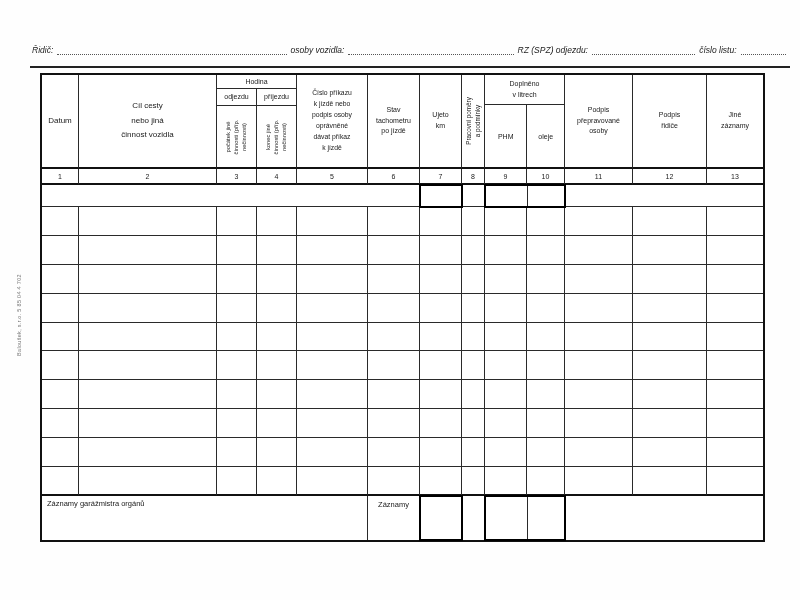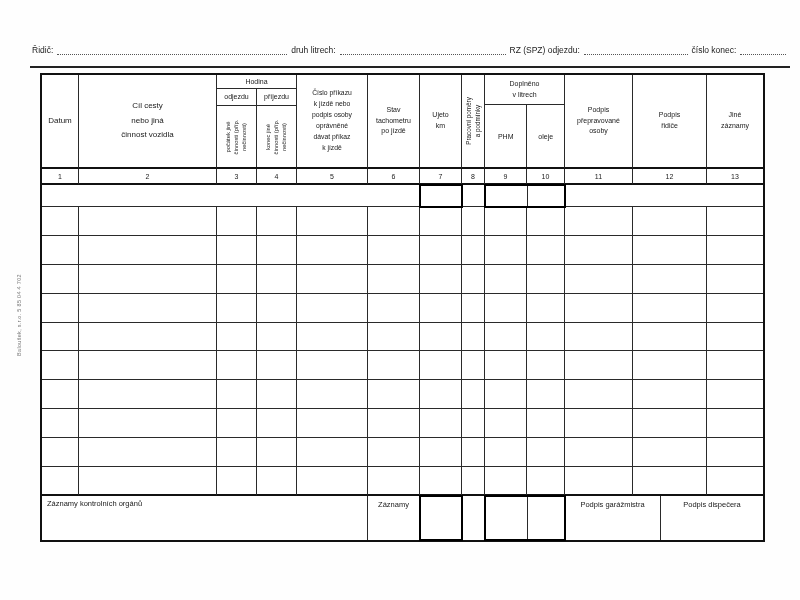--- a/index.html
+++ b/index.html
@@ -2,21 +2,21 @@
 <html><head>
 <meta charset="utf-8">
 <style>
   html,body{margin:0;padding:0;background:#ffffff;}
   #page{position:relative;width:800px;height:600px;background:#fefefe;overflow:hidden;
         font-family:"Liberation Sans", sans-serif;color:#1a1a1a;}
 
   
   #topline{position:absolute;left:32px;top:45px;width:758px;display:flex;align-items:flex-end;
            font-size:8.5px;line-height:11px;color:#222;}
-  #topline .lbl{white-space:nowrap;padding:0 2px 0 0;}
+  #topline .lbl{white-space:nowrap;padding:0 2px 0 0;font-style:italic;}
   .dots{border-bottom:1px dotted #555;height:3px;margin:0 4px 1px 2px;flex-grow:1;flex-basis:0;}
   .d1{flex-grow:222;} .d2{flex-grow:160;} .d3{flex-grow:100;} .d4{flex-grow:44;}
 
   #toprule{position:absolute;left:30px;top:66px;width:760px;height:2px;background:#222;}
 
   
   #imprint{position:absolute;left:-52px;top:312px;width:142px;text-align:center;
            transform:rotate(-90deg);font-size:5.5px;color:#777;letter-spacing:.3px;white-space:nowrap;}
 
   
@@ -66,25 +66,25 @@
   .sig-wrap .d{flex:1;}
 </style>
 </head>
 <body>
 
 <div id="page">
 
   <div id="topline">
     <span class="lbl">Řidič:</span>
     <span class="dots d1"></span>
-    <span class="lbl">druh litrech:</span>
+    <span class="lbl">osoby vozidla:</span>
     <span class="dots d2"></span>
     <span class="lbl">RZ (SPZ) odjezdu:</span>
     <span class="dots d3"></span>
-    <span class="lbl">číslo konec:</span>
+    <span class="lbl">číslo listu:</span>
     <span class="dots d4"></span>
   </div>
 
   <div id="toprule"></div>
 
   <div id="imprint">Baloušek, s.r.o.        5 85 04 4 702</div>
 
   <div id="grid">
 
     <div class="cell hcell fs8 bb2" style="grid-area:1/1">Datum</div>
@@ -159,29 +159,25 @@
     <div class="cell ncell bb2" style="grid-area:2/11">11</div>
     <div class="cell ncell bb2" style="grid-area:2/12">12</div>
     <div class="cell ncell bb2 nbr" style="grid-area:2/13">13</div>
 
     <div class="cell nbr" style="grid-area:3/1/4/7"></div>
     <div class="thickbox" style="grid-area:3/7"></div>
     <div class="cell" style="grid-area:3/8"></div>
     <div class="thickbox split" style="grid-area:3/9/4/11"></div>
     <div class="cell nbr" style="grid-area:3/11/4/14"></div>
 
-    <div class="cell nbb fleft" style="grid-area:14/1/15/6">Záznamy kontrolních orgánů</div>
+    <div class="cell nbb fleft" style="grid-area:14/1/15/6">Záznamy garážmistra orgánů</div>
     <div class="cell nbb ftext" style="grid-area:14/6">Záznamy</div>
     <div class="thickbox" style="grid-area:14/7"></div>
     <div class="cell nbb" style="grid-area:14/8"></div>
     <div class="thickbox split" style="grid-area:14/9/15/11"></div>
-    <div class="cell nbr nbb sig-wrap" style="grid-area:14/11/15/14">
-      <div class="g ftext">Podpis garážmistra</div>
-      <div class="d ftext">Podpis dispečera</div>
-    </div>
 
   <div class="cell" style="grid-area: 4 / 1;"></div>
       <div class="cell" style="grid-area: 4 / 2;"></div>
       <div class="cell" style="grid-area: 4 / 3;"></div>
       <div class="cell" style="grid-area: 4 / 4;"></div>
       <div class="cell" style="grid-area: 4 / 5;"></div>
       <div class="cell" style="grid-area: 4 / 6;"></div>
       <div class="cell" style="grid-area: 4 / 7;"></div>
       <div class="cell" style="grid-area: 4 / 8;"></div>
       <div class="cell" style="grid-area: 4 / 9;"></div>

